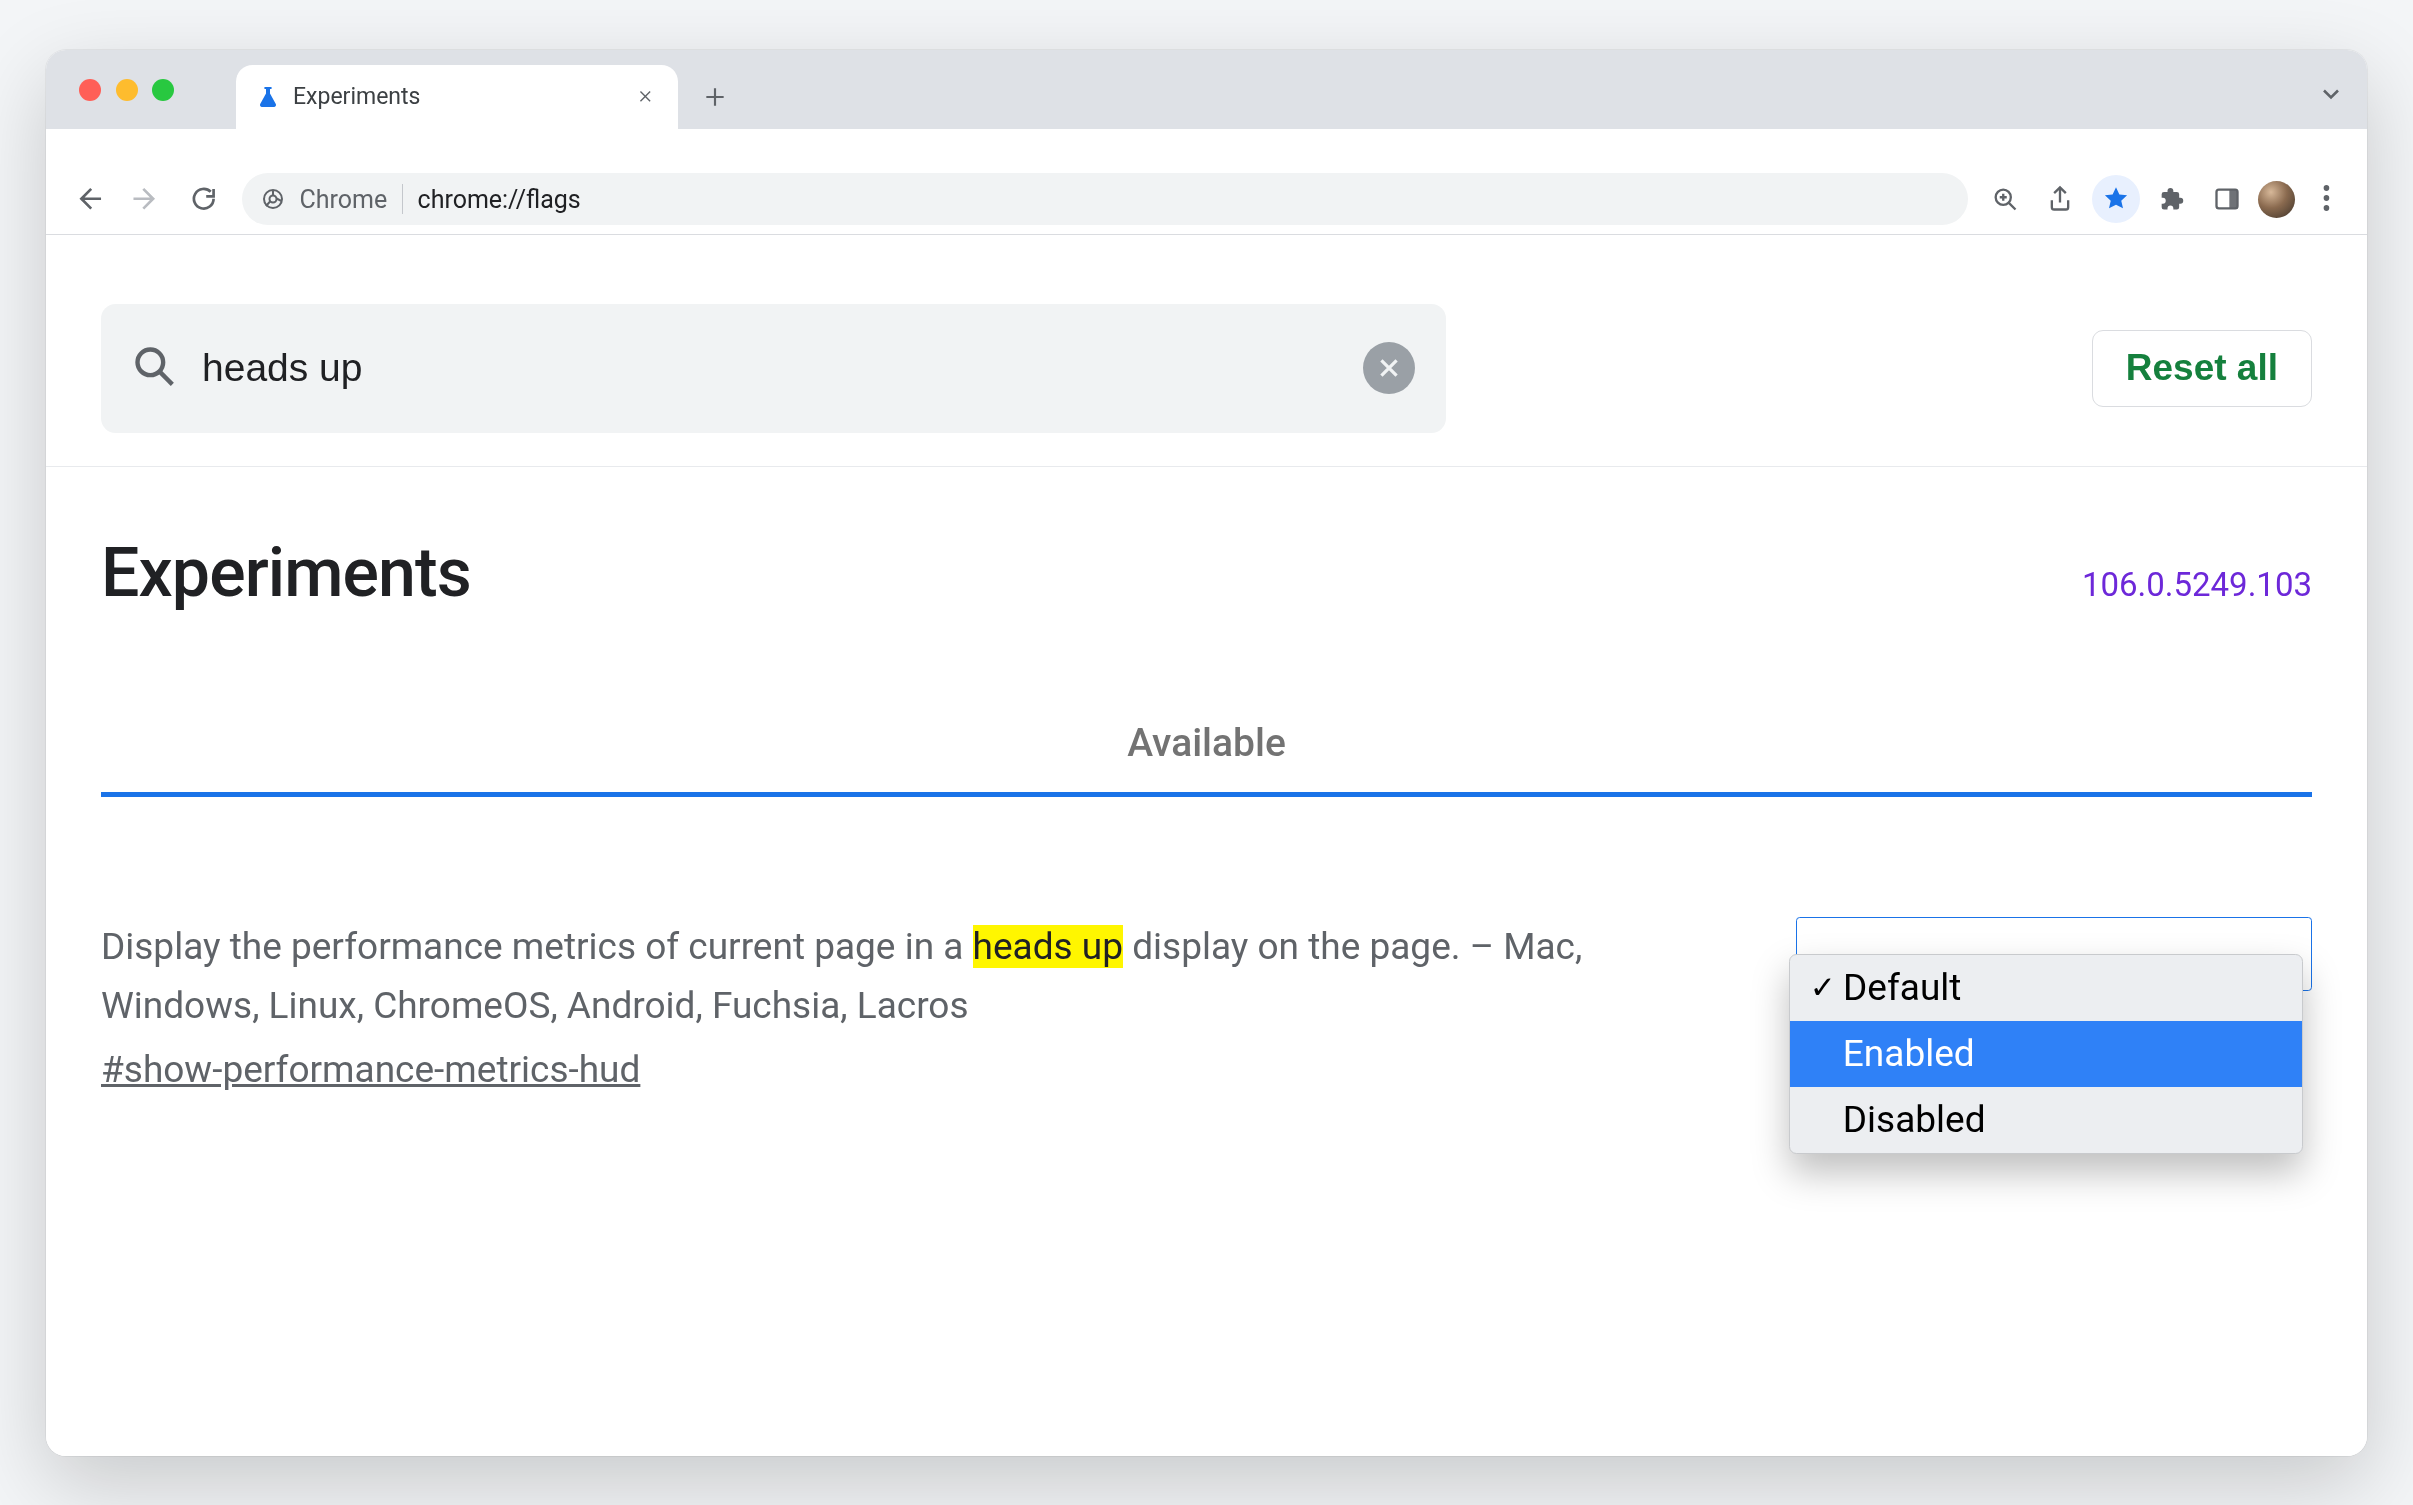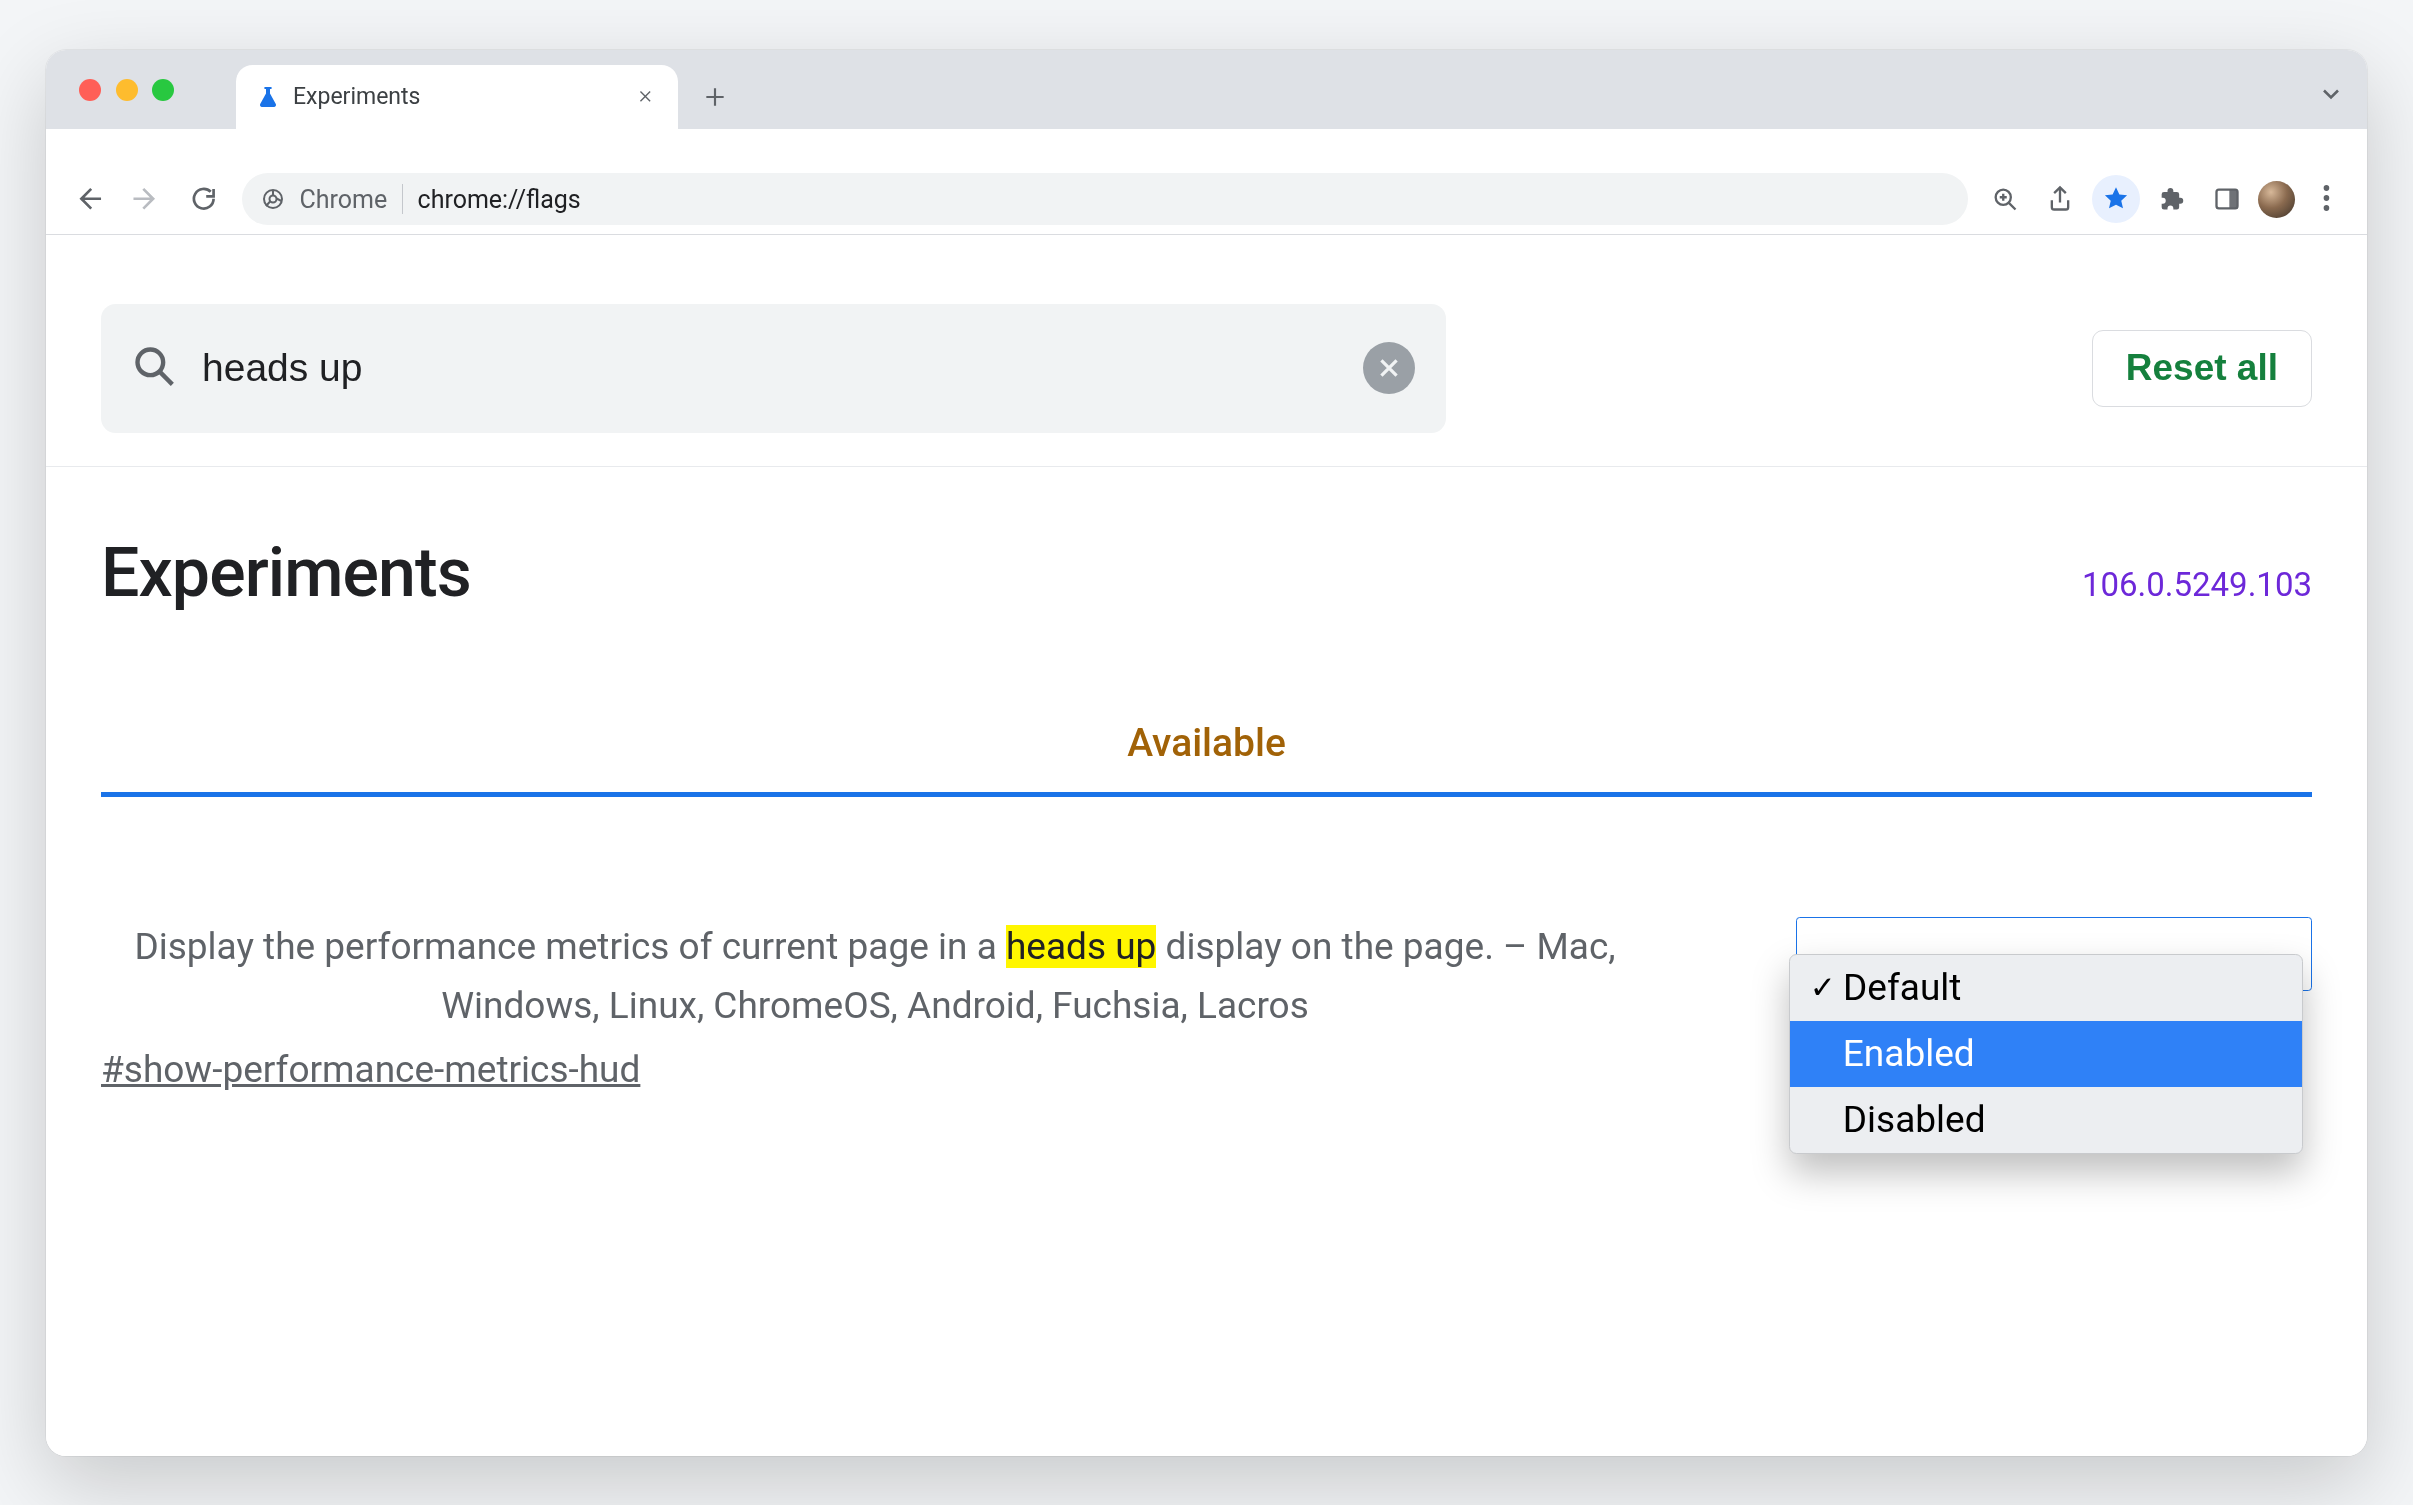--- a/index.html
+++ b/index.html
@@ -247,21 +247,21 @@
   }
   .page-tab {
     flex:1;
     text-align:center;
     font-size: 39px;
     padding-bottom: 26px;
     cursor:pointer;
     border-bottom: 1.8px solid #5f6368;
   }
   .page-tab.active {
-    color:#a16207;
+    color:#737373;
     font-weight:500;
     border-bottom: 5.5px solid #1a73e8;
   }
   .page-tab.inactive { color:#5f6368; }
 
   
   .flag-item {
     display:flex;
     gap:55px;
     padding: 120px 0 0 0;
@@ -274,21 +274,20 @@
   .flag-title {
     font-size: 39px;
     font-weight: 700;
     color:#202124;
     margin-bottom: 16.6px;
   }
   .flag-desc {
     font-size: 37px;
     color:#5f6368;
     line-height: 1.6;
-    text-align: center;
   }
   .highlight { background: #fff600; color:#202124; }
   .flag-hash {
     display:block;
     font-size: 37px;
     color:#5f6368;
     text-decoration: underline;
     margin-top: 13px;
     cursor:pointer;
   }

